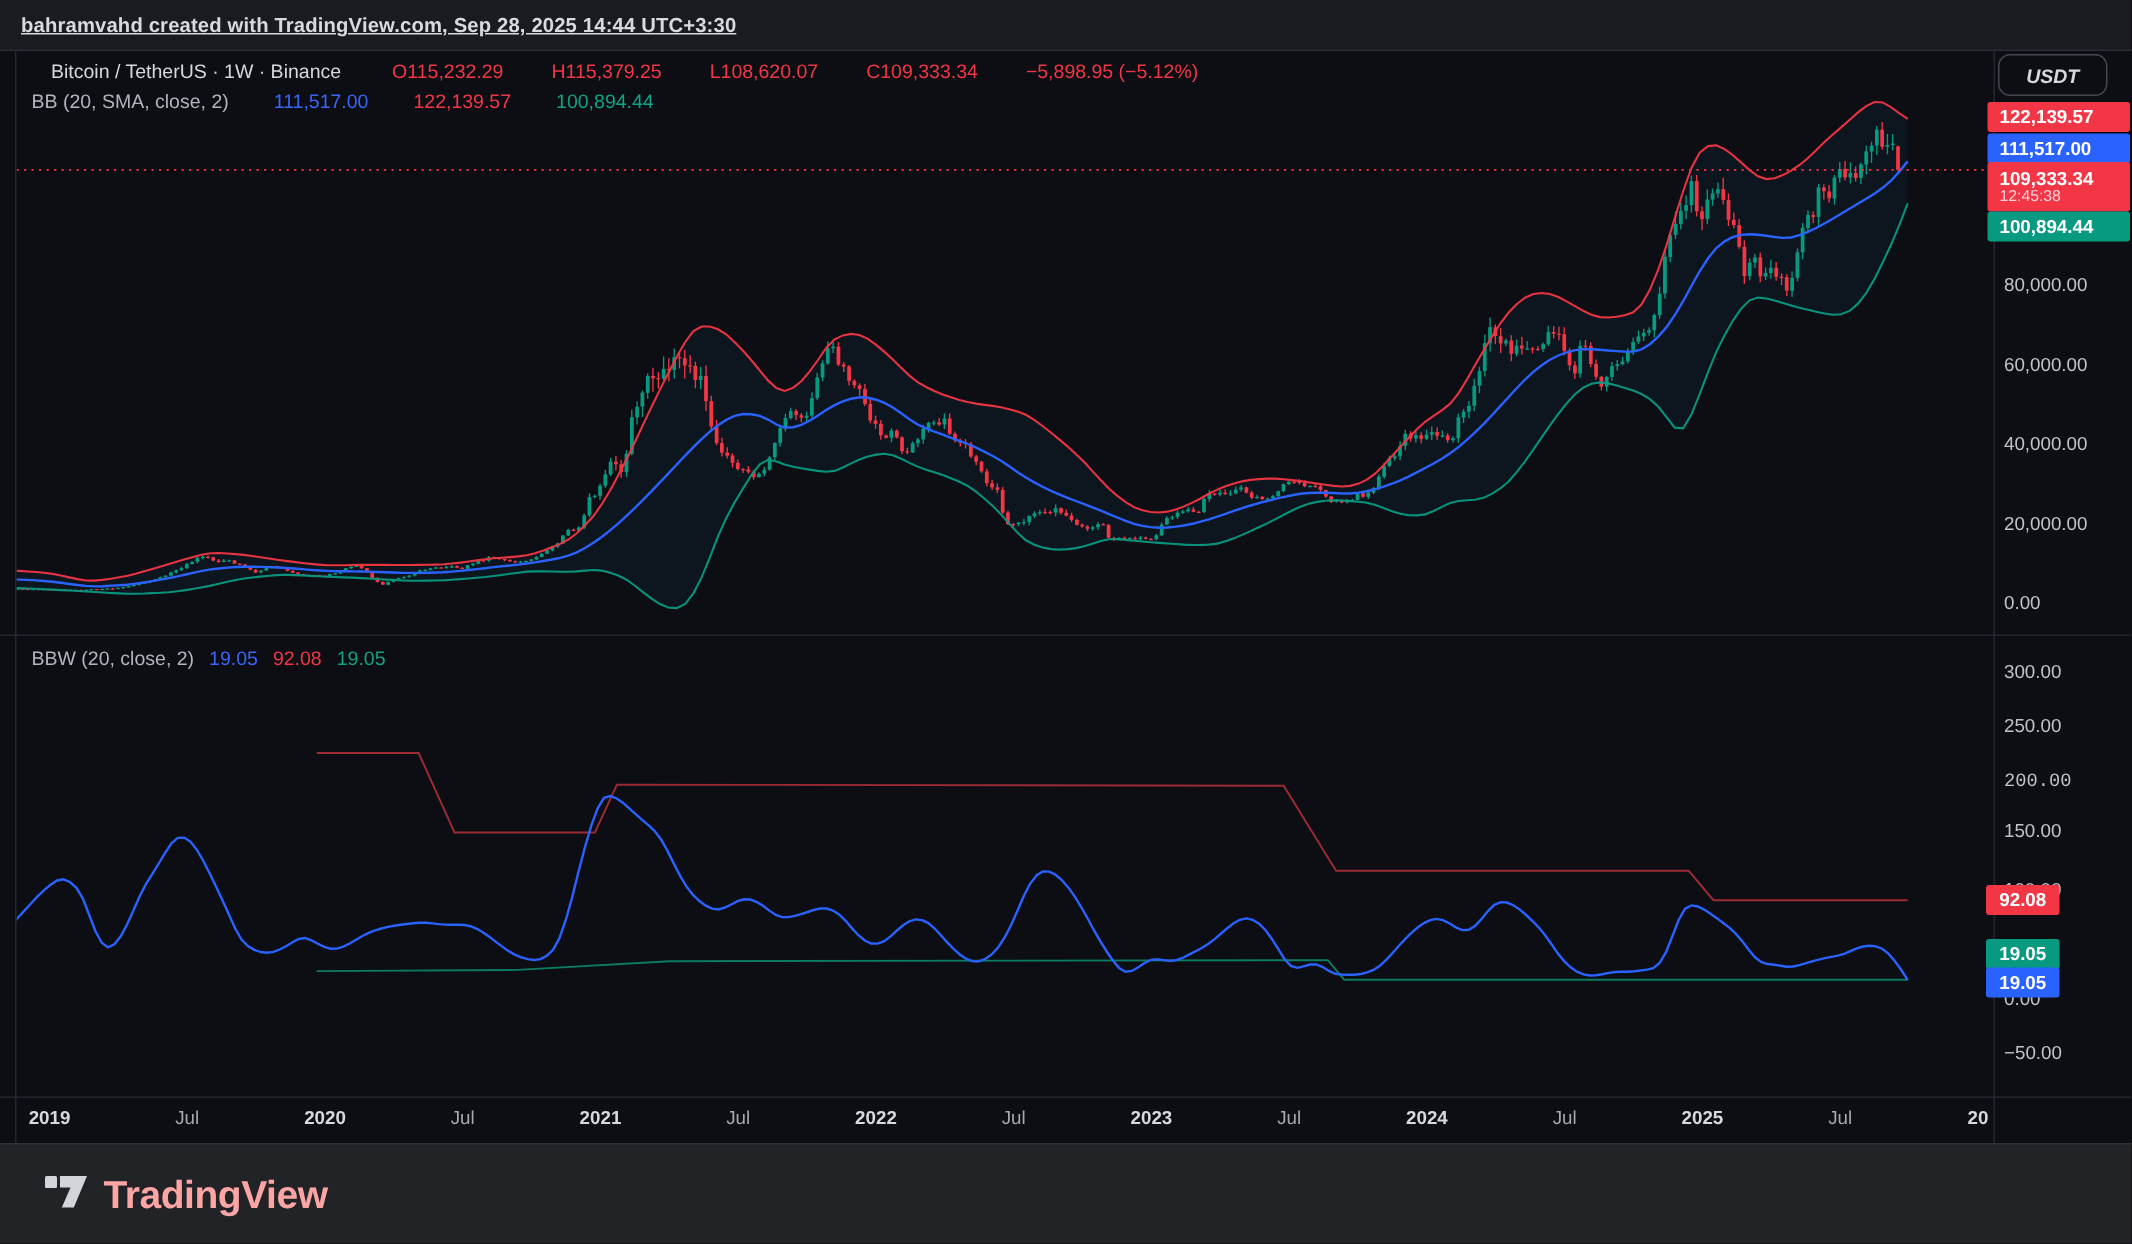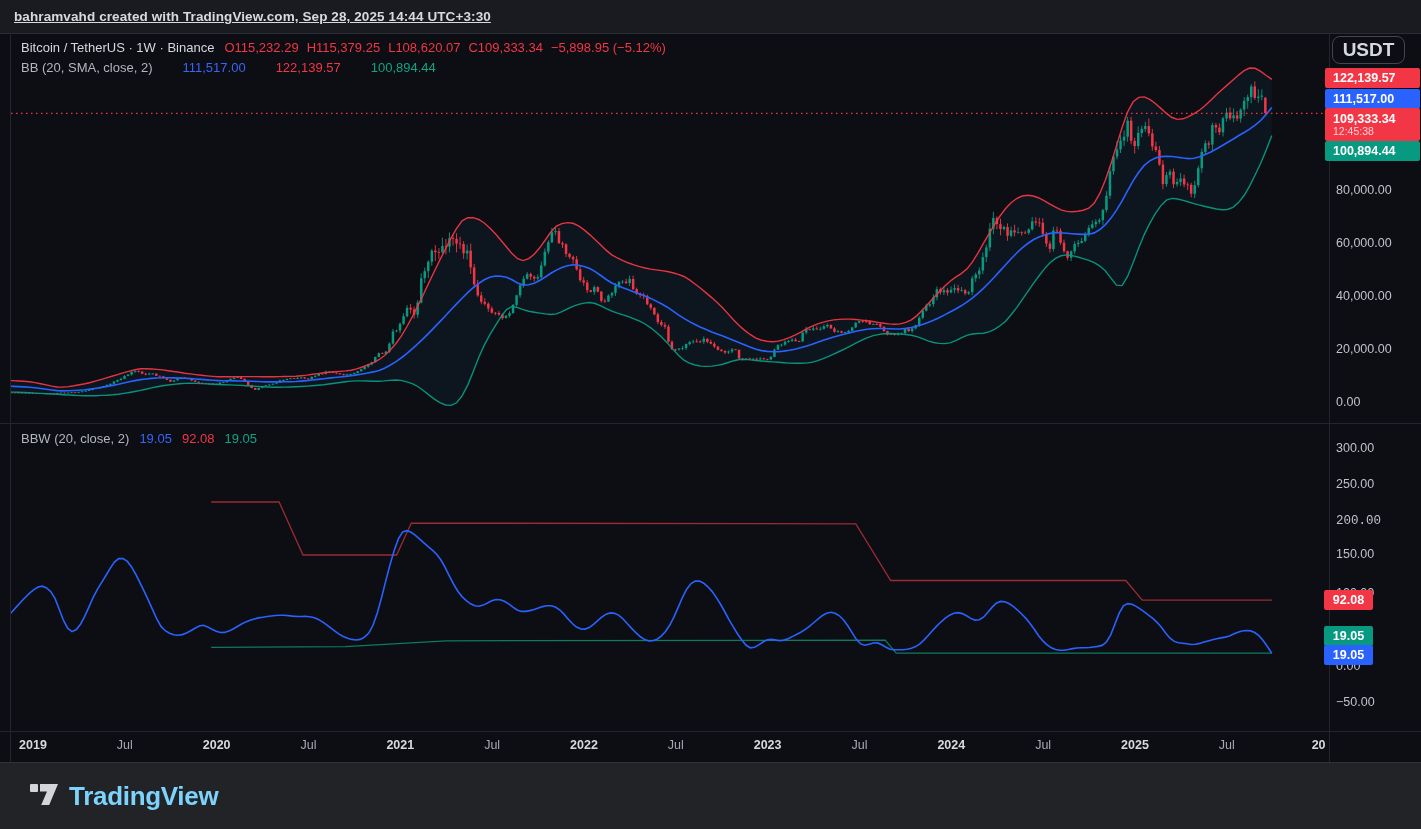--- a/index.html
+++ b/index.html
@@ -31,27 +31,27 @@
   .bg-green{background:#089981;}
   .pricebox .sub{font-size:10.5px;font-weight:400;color:#ffd2d6;line-height:11px;}
   .smallbox{position:absolute;left:1324px;width:49px;height:20px;border-radius:2px;color:#fff;
     font-size:12.5px;font-weight:700;display:flex;align-items:center;justify-content:center;z-index:6;}
   
   .ytick{position:absolute;left:1336px;color:#bfc2c9;font-size:12.5px;z-index:2;}
   .xtick{position:absolute;width:70px;text-align:center;font-size:12.5px;color:#a6a9b0;top:738px;z-index:2;}
   .xtick.year{font-weight:700;color:#d6d9de;}
   
   .usdt-btn{position:absolute;left:1332px;top:36px;width:71px;height:26px;border:1px solid #43464f;border-radius:8px;
-    background:#0c0e13;color:#d5d8de;font-size:19px;font-weight:700;display:flex;align-items:center;justify-content:center;z-index:7;}
+    background:#0c0e13;color:#d5d8de;font-size:13px;font-weight:700;display:flex;align-items:center;justify-content:center;z-index:7;font-style:italic;}
   
   .footer{position:absolute;left:0;top:762px;width:1421px;height:67px;background:#212327;border-top:1px solid #30323a;
     display:flex;align-items:center;}
   .tv-logo{display:flex;align-items:center;margin-left:30px;}
   .tv-logo svg{margin-right:9px;}
-  .tv-logo .txt{color:#7dd3fc;font-size:26px;font-weight:700;letter-spacing:-.3px;}
+  .tv-logo .txt{color:#fca5a5;font-size:26px;font-weight:700;letter-spacing:-.3px;}
 </style>
 </head>
 <body>
 
 <div id="stage">
 
   <div class="topbar">
     <span>bahramvahd created with TradingView.com, Sep 28, 2025 14:44 UTC+3:30</span>
   </div>
 
@@ -788,21 +788,21 @@
         <path d="M211.2 647.4L345.2 646.6L446.2 640.8L885.2 640.1L896.2 653.2L1271.8 653.2" fill="none" stroke="#0d7a62" stroke-width="1.3"></path>
         <path d="M-0.1 624.8L4.2 620.2L8.4 615.6L12.7 611.0L16.9 606.4L21.1 601.8L25.4 597.3L29.6 593.2L33.9 589.7L38.1 587.0L42.3 586.2L46.6 588.0L50.8 591.7L55.1 598.7L59.3 609.5L63.5 620.5L67.8 628.5L72.0 631.6L76.3 629.5L80.5 624.2L84.7 616.3L89.0 606.8L93.2 597.3L97.4 589.3L101.7 582.4L105.9 575.5L110.2 568.4L114.4 562.1L118.6 558.6L122.9 558.5L127.1 561.2L131.4 566.7L135.6 574.0L139.8 582.3L144.1 591.2L148.3 600.2L152.6 609.7L156.8 619.0L161.0 626.4L165.3 630.7L169.5 633.2L173.8 634.7L178.0 635.2L182.2 634.6L186.5 633.0L190.7 630.8L195.0 628.2L199.2 626.0L203.4 625.3L207.7 626.9L211.9 629.2L216.2 631.3L220.4 632.5L224.6 632.4L228.9 631.1L233.1 629.0L237.4 626.5L241.6 624.0L245.8 621.9L250.1 620.3L254.3 619.0L258.5 617.9L262.8 617.2L267.0 616.5L271.3 616.0L275.5 615.5L279.7 615.2L284.0 615.2L288.2 615.6L292.5 616.1L296.7 616.4L300.9 616.5L305.2 616.4L309.4 616.7L313.7 617.5L317.9 619.2L322.1 621.6L326.4 624.6L330.6 627.9L334.9 631.1L339.1 634.1L343.3 636.5L347.6 638.2L351.8 639.4L356.1 640.0L360.3 639.4L364.5 637.2L368.8 633.1L373.0 625.3L377.3 613.0L381.5 597.9L385.7 581.1L390.0 564.7L394.2 550.4L398.5 538.7L402.7 531.9L406.9 530.7L411.2 532.3L415.4 535.3L419.7 539.1L423.9 542.9L428.1 546.6L432.4 550.2L436.6 554.2L440.8 559.8L445.1 567.4L449.3 575.9L453.6 584.2L457.8 591.2L462.0 596.6L466.3 600.7L470.5 603.8L474.8 605.8L479.0 606.3L483.2 605.1L487.5 603.0L491.7 600.8L496.0 599.5L500.2 599.7L504.4 601.3L508.7 603.8L512.9 607.1L517.2 610.0L521.4 611.4L525.6 611.4L529.9 610.6L534.1 609.4L538.4 608.0L542.6 606.6L546.8 605.7L551.1 605.7L555.3 607.0L559.6 609.8L563.8 613.9L568.0 618.9L572.3 623.5L576.5 627.0L580.8 629.0L585.0 629.1L589.2 627.6L593.5 624.4L597.7 620.6L601.9 617.0L606.2 614.2L610.4 612.9L614.7 613.4L618.9 615.4L623.1 619.0L627.4 623.7L631.6 628.4L635.9 632.7L640.1 636.5L644.3 639.3L648.6 640.9L652.8 640.8L657.1 639.2L661.3 636.1L665.5 631.5L669.8 625.0L674.0 616.8L678.3 607.1L682.5 597.3L686.7 589.2L691.0 583.6L695.2 581.0L699.5 581.1L703.7 583.2L707.9 586.8L712.2 591.6L716.4 597.6L720.7 604.5L724.9 612.0L729.1 619.8L733.4 627.2L737.6 634.0L741.9 640.3L746.1 645.3L750.3 647.8L754.6 647.3L758.8 644.9L763.0 642.0L767.3 639.9L771.5 639.4L775.8 640.1L780.0 640.7L784.2 640.1L788.5 638.5L792.7 636.4L797.0 634.2L801.2 632.0L805.4 629.3L809.7 626.1L813.9 622.5L818.2 618.8L822.4 615.5L826.6 613.2L830.9 612.3L835.1 613.2L839.4 615.8L843.6 620.0L847.8 625.8L852.1 632.6L856.3 639.3L860.6 643.9L864.8 645.2L869.0 644.3L873.3 643.0L877.5 642.9L881.8 644.7L886.0 647.3L890.2 649.2L894.5 649.7L898.7 649.8L903.0 649.8L907.2 649.3L911.4 648.2L915.7 646.6L919.9 643.9L924.1 639.9L928.4 635.3L932.6 630.5L936.9 625.9L941.1 621.8L945.3 618.2L949.6 615.2L953.8 613.2L958.1 612.6L962.3 613.6L966.5 615.7L970.8 618.4L975.0 620.1L979.3 619.8L983.5 617.2L987.7 612.6L992.0 607.4L996.2 603.2L1000.5 601.4L1004.7 601.7L1008.9 603.5L1013.2 606.4L1017.4 610.0L1021.7 614.0L1025.9 618.4L1030.1 623.5L1034.4 629.5L1038.6 635.7L1042.9 640.9L1047.1 644.9L1051.3 647.8L1055.6 649.6L1059.8 650.3L1064.1 650.2L1068.3 649.5L1072.5 648.6L1076.8 648.0L1081.0 647.8L1085.2 647.8L1089.5 647.5L1093.7 647.0L1098.0 646.4L1102.2 645.4L1106.4 642.0L1110.7 634.8L1114.9 624.2L1119.2 613.1L1123.4 605.8L1127.6 603.6L1131.9 604.3L1136.1 606.4L1140.4 609.1L1144.6 612.1L1148.8 615.3L1153.1 618.6L1157.3 622.6L1161.6 627.6L1165.8 633.2L1170.0 638.2L1174.3 641.4L1178.5 642.7L1182.8 643.2L1187.0 643.8L1191.2 644.5L1195.5 644.3L1199.7 643.4L1204.0 642.1L1208.2 640.9L1212.4 639.7L1216.7 638.7L1220.9 637.9L1225.2 637.1L1229.4 635.9L1233.6 634.1L1237.9 632.3L1242.1 631.0L1246.3 630.5L1250.6 630.9L1254.8 632.5L1259.1 635.9L1263.3 640.8L1267.5 646.7L1271.8 653.2" fill="none" stroke="#2962ff" stroke-width="1.6"></path>
       </g>
     </svg>
 
   <div class="vline" style="left:10px;top:33px;width:1px;height:729px;"></div>
   <div class="vline" style="left:1329px;top:33px;width:1px;height:729px;"></div>
   <div class="hline" style="left:0;top:423px;width:1421px;height:1px;"></div>
   <div class="hline" style="left:0;top:731px;width:1421px;height:1px;"></div>
 
-  <div class="legend" style="left:21px;top:40px;">
+  <div class="legend" style="left:34px;top:40px;gap:24px;">
     <span class="sym">Bitcoin / TetherUS · 1W · Binance</span>
     <span class="red pair"><span>O</span><span>115,232.29</span></span>
     <span class="red pair"><span>H</span><span>115,379.25</span></span>
     <span class="red pair"><span>L</span><span>108,620.07</span></span>
     <span class="red pair"><span>C</span><span>109,333.34</span></span>
     <span class="red">−5,898.95 (−5.12%)</span>
   </div>
 
   <div class="legend" style="left:21px;top:60px;gap:20px;">
     <span class="dim">BB (20, SMA, close, 2)</span>

